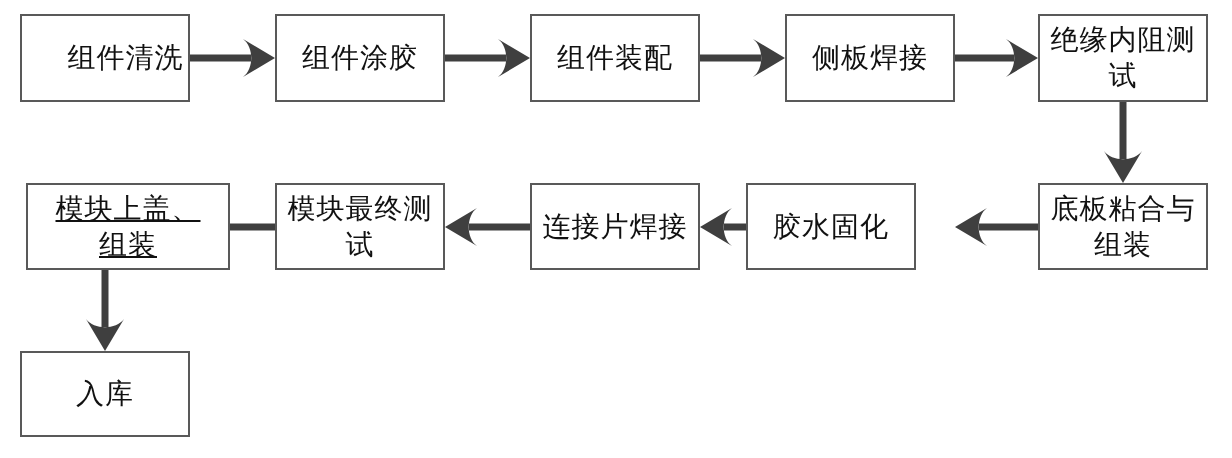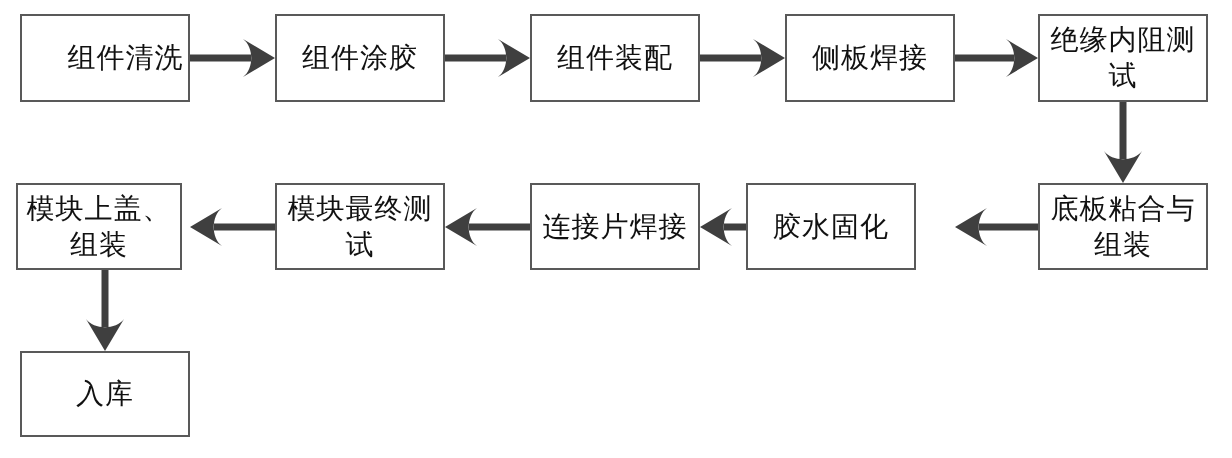--- a/index.html
+++ b/index.html
@@ -72,18 +72,18 @@
   <div class="node" style="left:785px;  top:14px;  width:170px; height:88px;">侧板焊接</div>
   <div class="node" style="left:1038px; top:14px;  width:170px; height:88px;text-align:center;">绝缘内阻测
 试</div>
 
   <div class="node" style="left:1038px; top:183px; width:170px; height:87px;">底板粘合与
 组装</div>
   <div class="node" style="left:746px;  top:183px; width:170px; height:87px;">胶水固化</div>
   <div class="node" style="left:530px;  top:183px; width:170px; height:87px;">连接片焊接</div>
   <div class="node" style="left:275px;  top:183px; width:170px; height:87px;">模块最终测
 试</div>
-  <div class="node" style="left:16px;   top:183px; width:166px; height:87px;">模块上盖、
+  <div class="node" style="left:26px;   top:183px; width:204px; height:87px;text-decoration:underline;">模块上盖、
 组装</div>
 
   <div class="node" style="left:20px;   top:351px; width:170px; height:86px;">入库</div>
 
 </div>
 
 </body></html>

